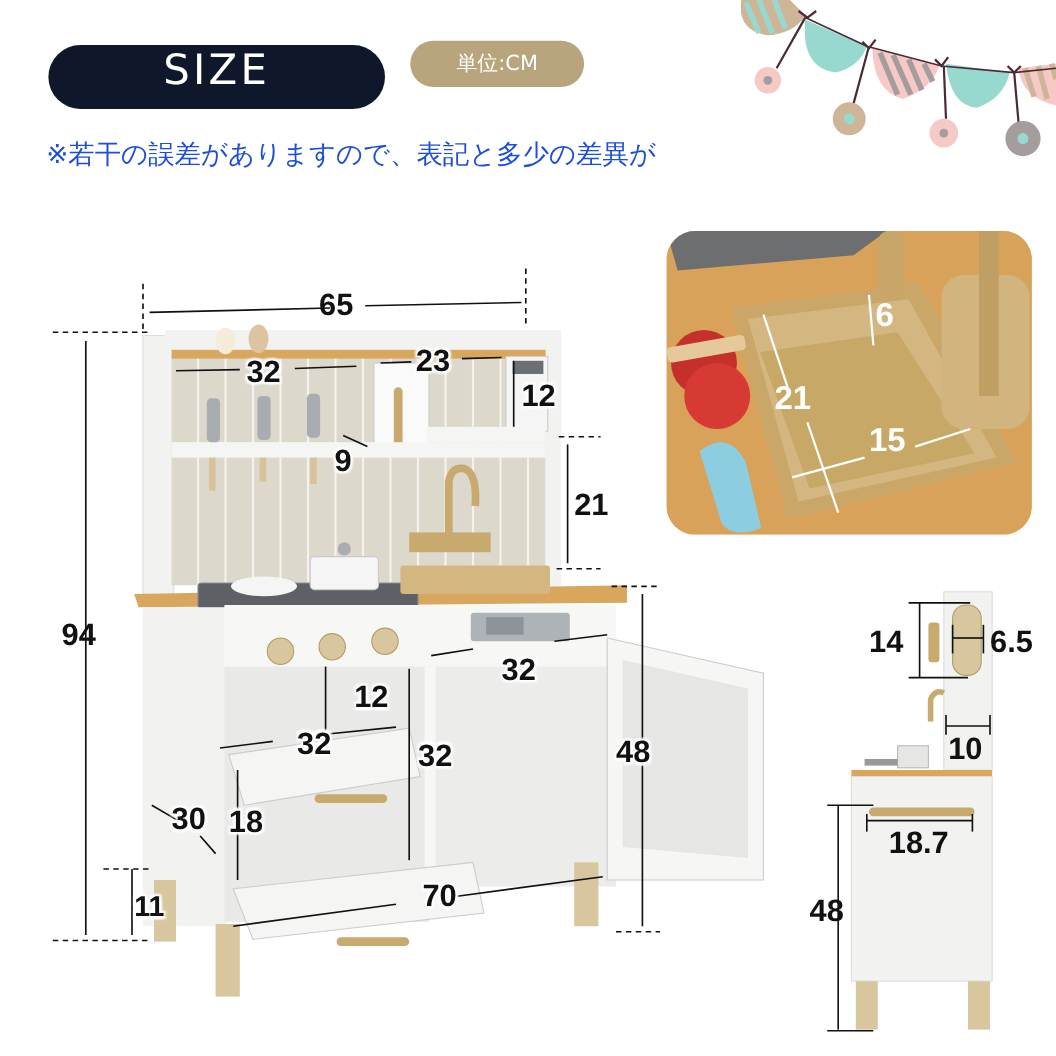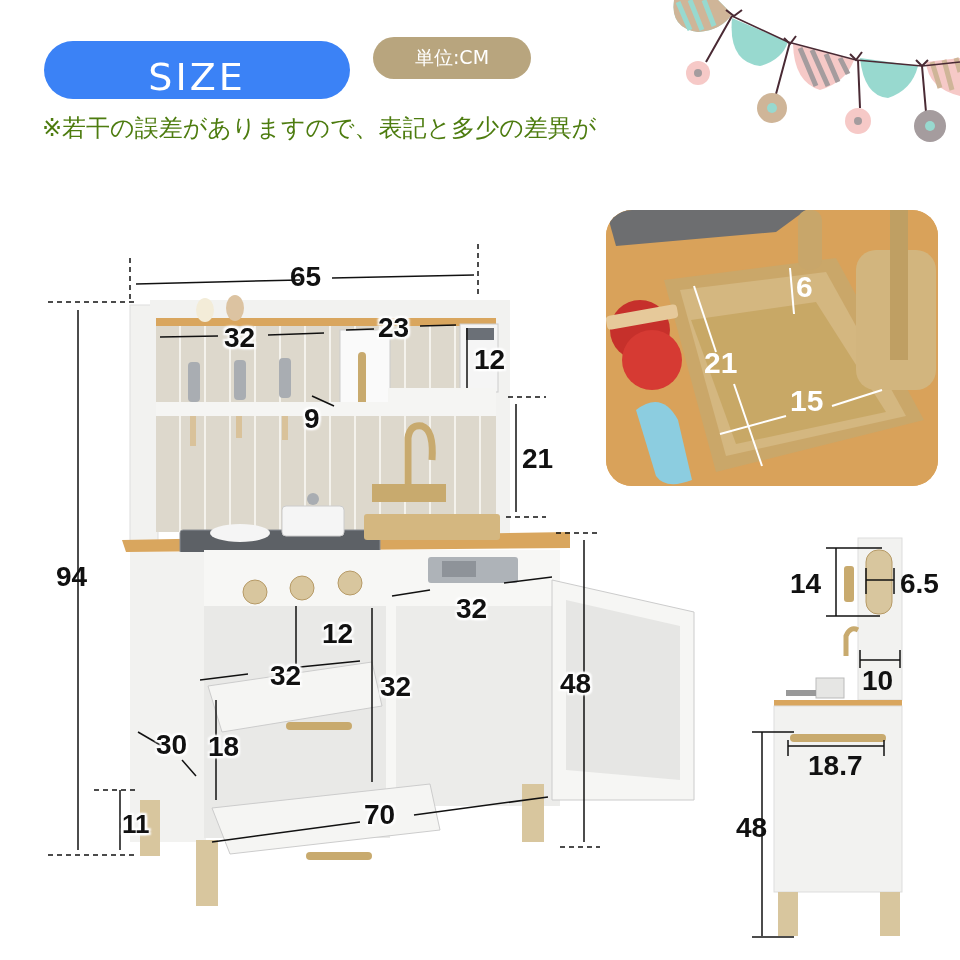--- a/index.html
+++ b/index.html
@@ -1,33 +1,33 @@
 <!DOCTYPE html>
 <html><head>
 <meta charset="utf-8">
 <style>
   * { box-sizing: border-box; margin: 0; padding: 0; }
   html, body { width: 960px; height: 960px; background: #ffffff; overflow: hidden; }
   body { position: relative; font-family: "DejaVu Sans", sans-serif; color: #222; }
 
   .size-pill {
     position: absolute; left: 44px; top: 41px; width: 306px; height: 58px;
-    border-radius: 29px; background: #3b82f6; color: #fff;
-    display: flex; align-items: flex-end; justify-content: center;
+    border-radius: 29px; background: #0f172a; color: #fff;
+    display: flex; align-items: flex-start; justify-content: center;
     font-family: "DejaVu Sans", sans-serif; font-size: 38px; letter-spacing: 3px; font-weight: normal;
   }
   .unit-pill {
     position: absolute; left: 373px; top: 37px; width: 158px; height: 42px;
     border-radius: 21px; background: #b8a57e; color: #fff;
     display: flex; align-items: center; justify-content: center;
     font-size: 19px;
   }
   .note {
-    position: absolute; left: 42px; top: 104px; width: 640px;
-    font-size: 24px; line-height: 48px; color: #4d7c0f;
+    position: absolute; left: 42px; top: 116px; width: 640px;
+    font-size: 24px; line-height: 48px; color: #1d4ed8;
   }
 
   
   .bunting { position: absolute; left: 660px; top: 0; width: 300px; height: 150px; }
 
   
   .photo {
     position: absolute; left: 606px; top: 210px; width: 332px; height: 276px;
     border-radius: 26px; overflow: hidden; background: #d9a25a;
   }
@@ -246,21 +246,21 @@
   <span class="dim halo" style="left:474px; top:116px;">12</span>
   <span class="dim halo" style="left:304px; top:175px;">9</span>
   <span class="dim" style="left:522px; top:215px;">21</span>
   <span class="dim halo" style="left:322px; top:390px;">12</span>
   <span class="dim halo" style="left:270px; top:432px;">32</span>
   <span class="dim halo" style="left:380px; top:443px;">32</span>
   <span class="dim halo" style="left:456px; top:365px;">32</span>
   <span class="dim halo" style="left:560px; top:440px;">48</span>
   <span class="dim halo" style="left:156px; top:501px;">30</span>
   <span class="dim halo" style="left:208px; top:503px;">18</span>
-  <span class="dim halo" style="left:364px; top:571px;">70</span>
+  <span class="dim halo" style="left:384px; top:571px;">70</span>
   <span class="dim halo" style="left:122px; top:581px; font-size:26px;">11</span>
 </div>
 
 <div class="side-kitchen">
   <svg width="240" height="450" viewBox="720 510 240 450">
     <rect x="858" y="538" width="44" height="162" fill="#f2f2f0" stroke="#ddd"></rect>
     <rect x="866" y="550" width="26" height="64" rx="12" fill="#d8c69e" stroke="#b69a66"></rect>
     <rect x="844" y="566" width="10" height="36" rx="3" fill="#c8aa6e"></rect>
     <path d="M846,656 L846,636 Q850,626 858,630" stroke="#c8aa6e" stroke-width="5" fill="none"></path>
     <rect x="816" y="678" width="28" height="20" fill="#e6e6e4" stroke="#bbb"></rect>

